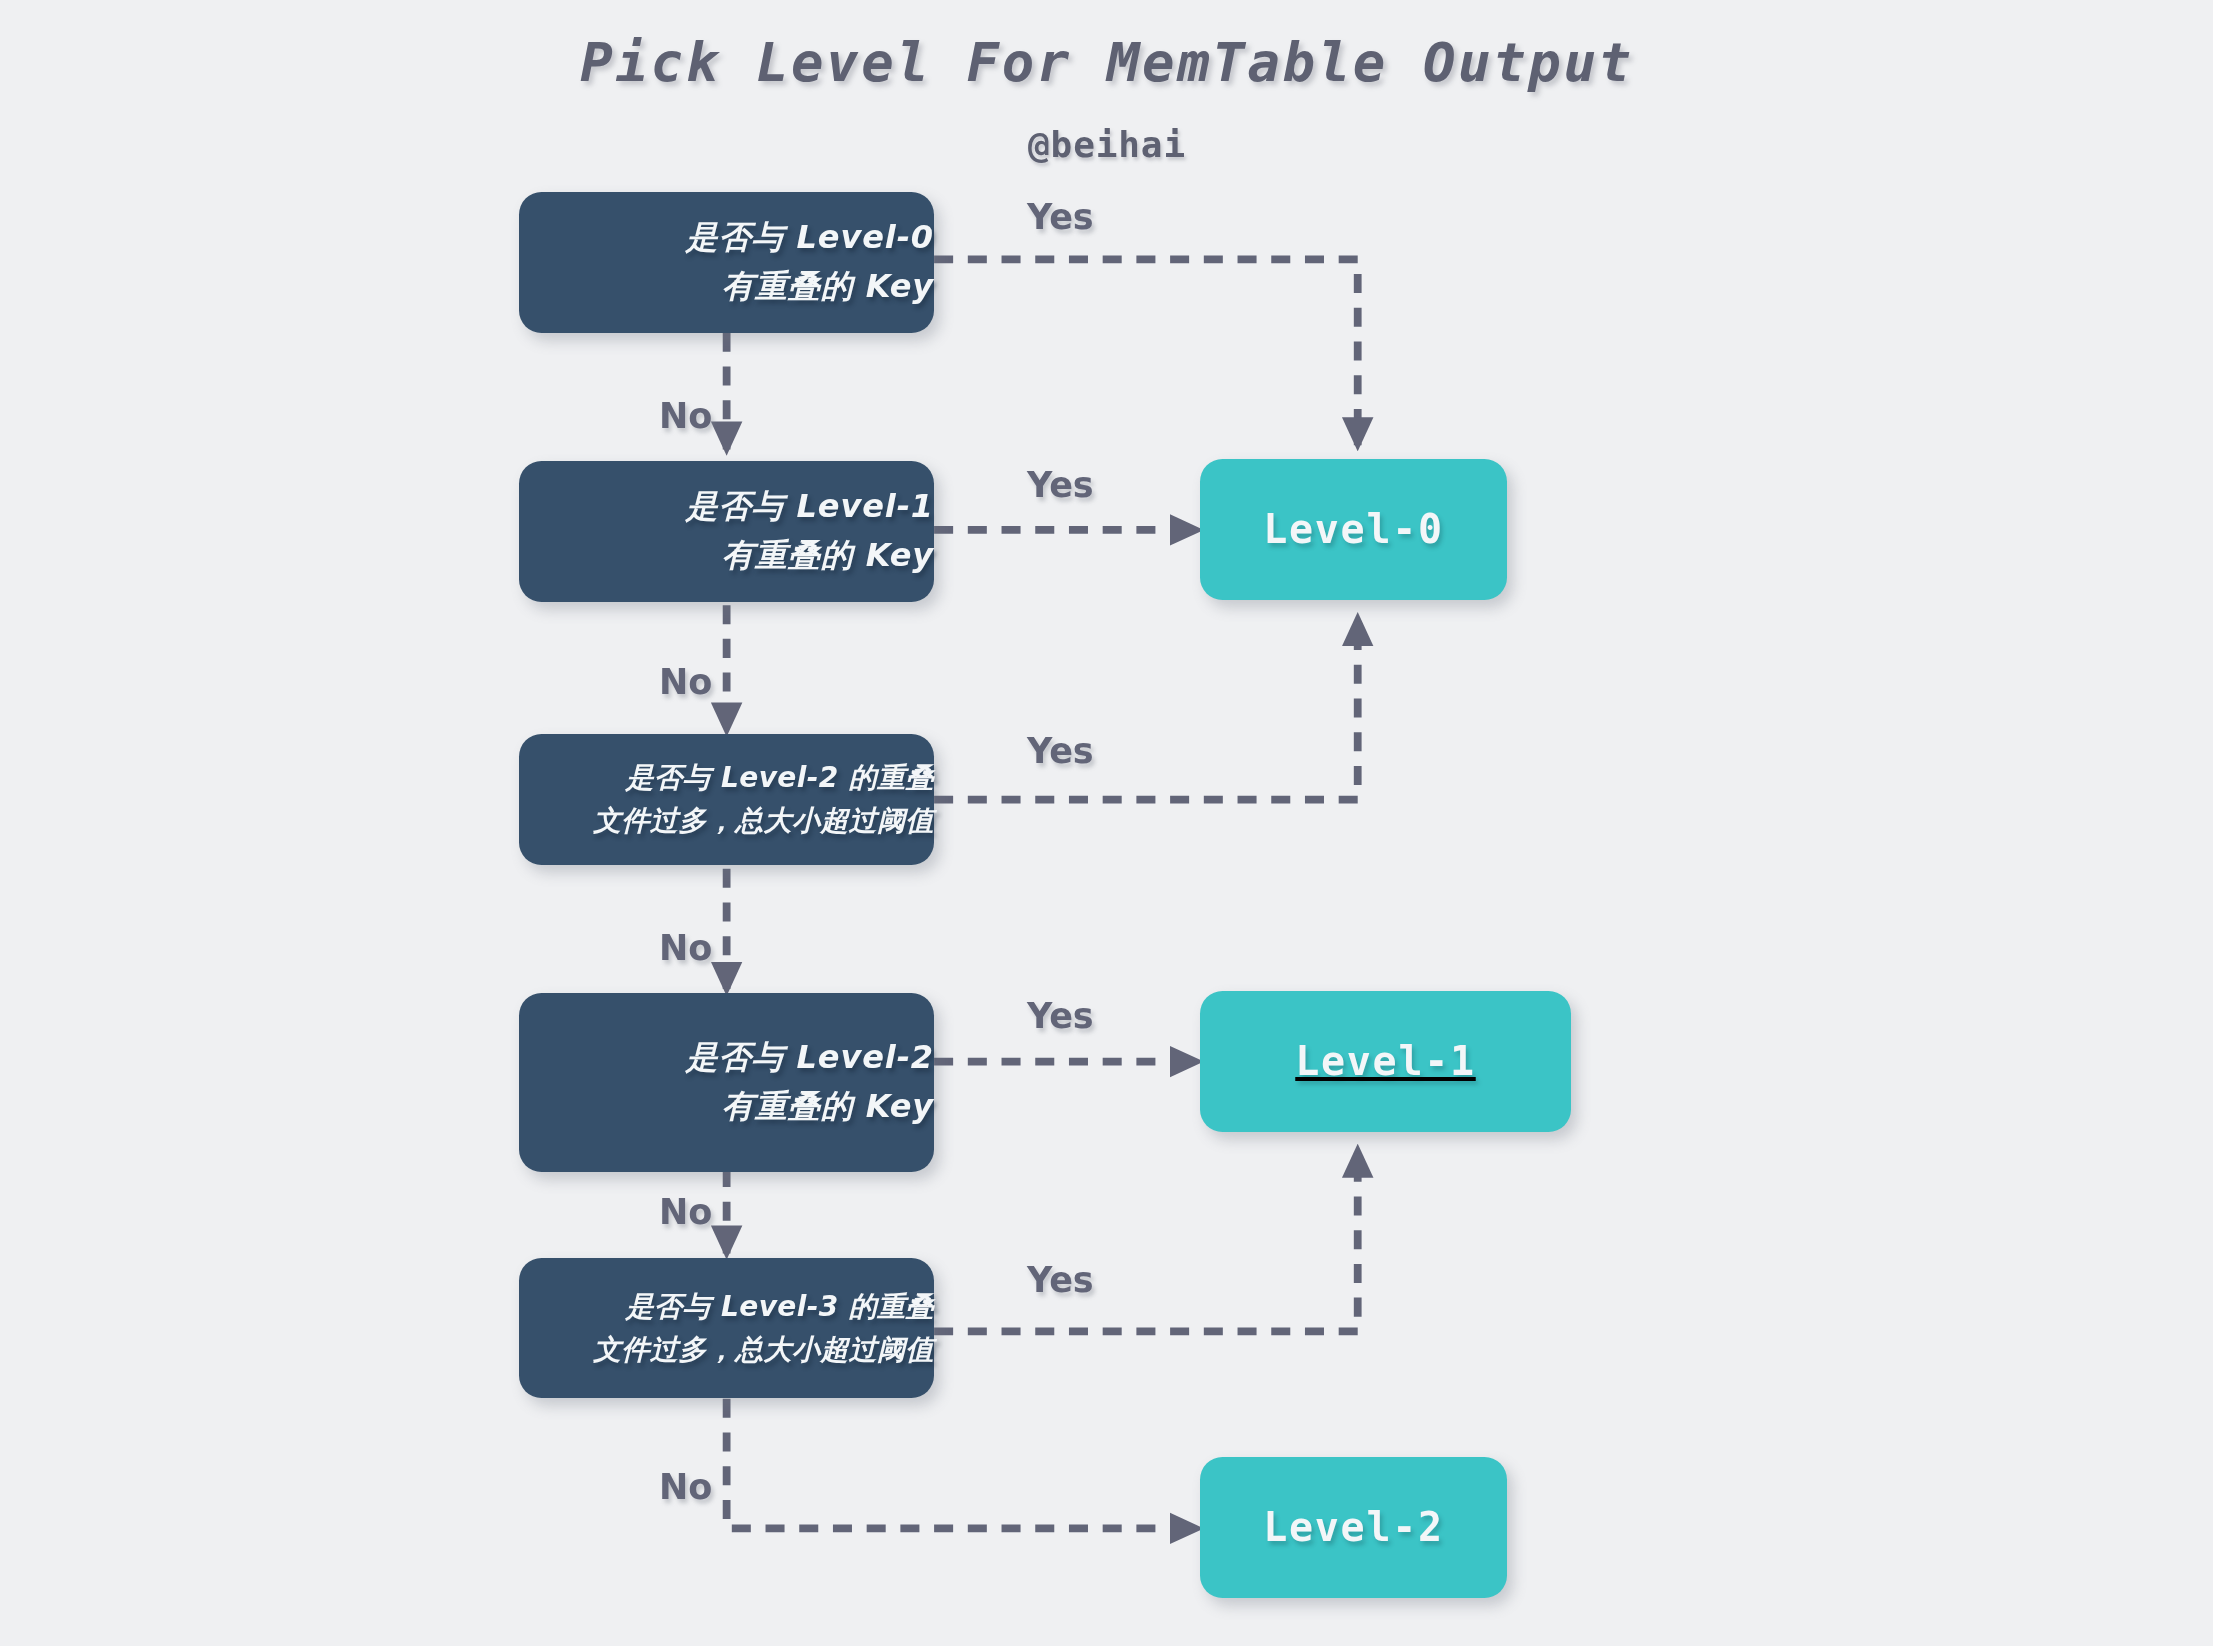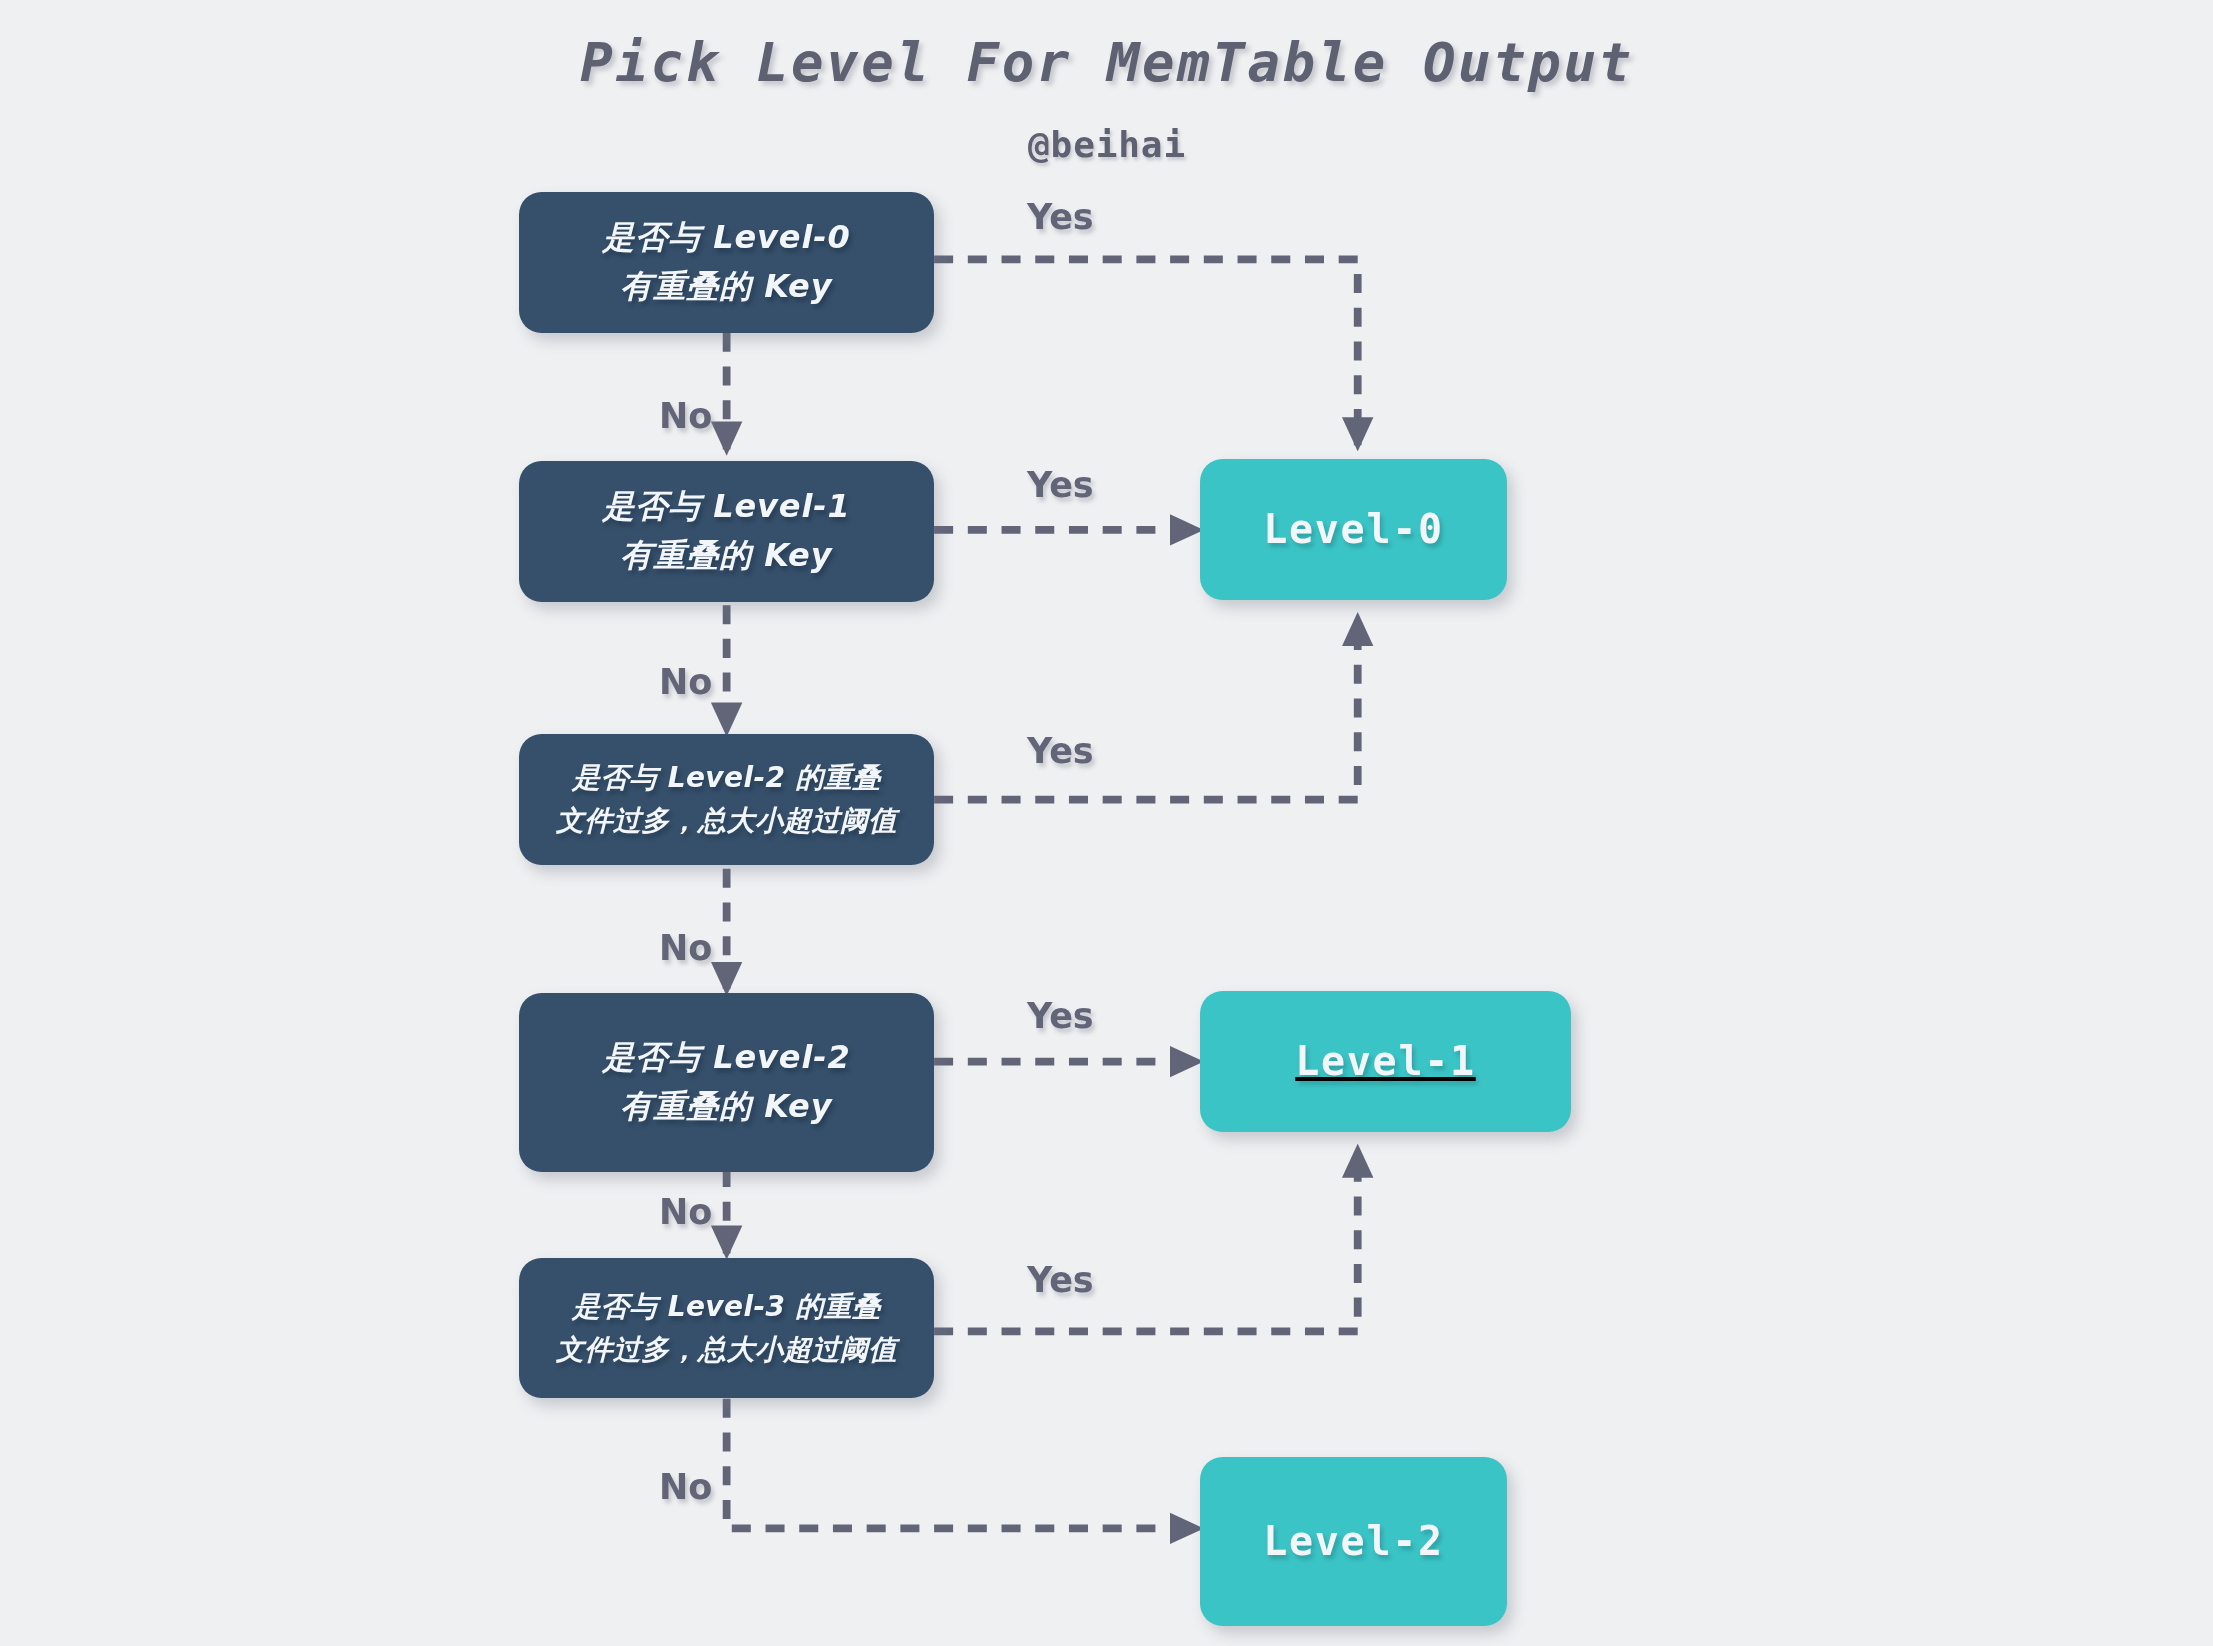--- a/index.html
+++ b/index.html
@@ -57,20 +57,21 @@
     box-sizing: border-box;
     display: flex;
     flex-direction: column;
     align-items: center;
     justify-content: center;
     border-radius: 22.5px;
     box-shadow: 6px 7.8px 14px rgba(110,115,128,0.30);
   }
   .node.decision {
     background: #36506b;
+    align-items: flex-end;
   }
   .node.result {
     background: #3bc4c6;
   }
   .node .line {
     color: #f3f6f8;
     font-family: "DejaVu Sans", sans-serif;
     font-weight: bold;
     font-style: italic;
     white-space: pre;
@@ -195,18 +196,18 @@
   </div>
 
   <div class="node result" style="left:1200px; top:459px; width:307px; height:141px;">
     <div class="line">Level-0</div>
   </div>
 
   <div class="node result" style="left:1200px; top:991px; width:371px; height:141px;text-decoration:underline;">
     <div class="line">Level-1</div>
   </div>
 
-  <div class="node result" style="left:1200px; top:1457px; width:307px; height:169px;">
+  <div class="node result" style="left:1200px; top:1457px; width:307px; height:141px;">
     <div class="line">Level-2</div>
   </div>
 
 </div>
 
 
 </body></html>

